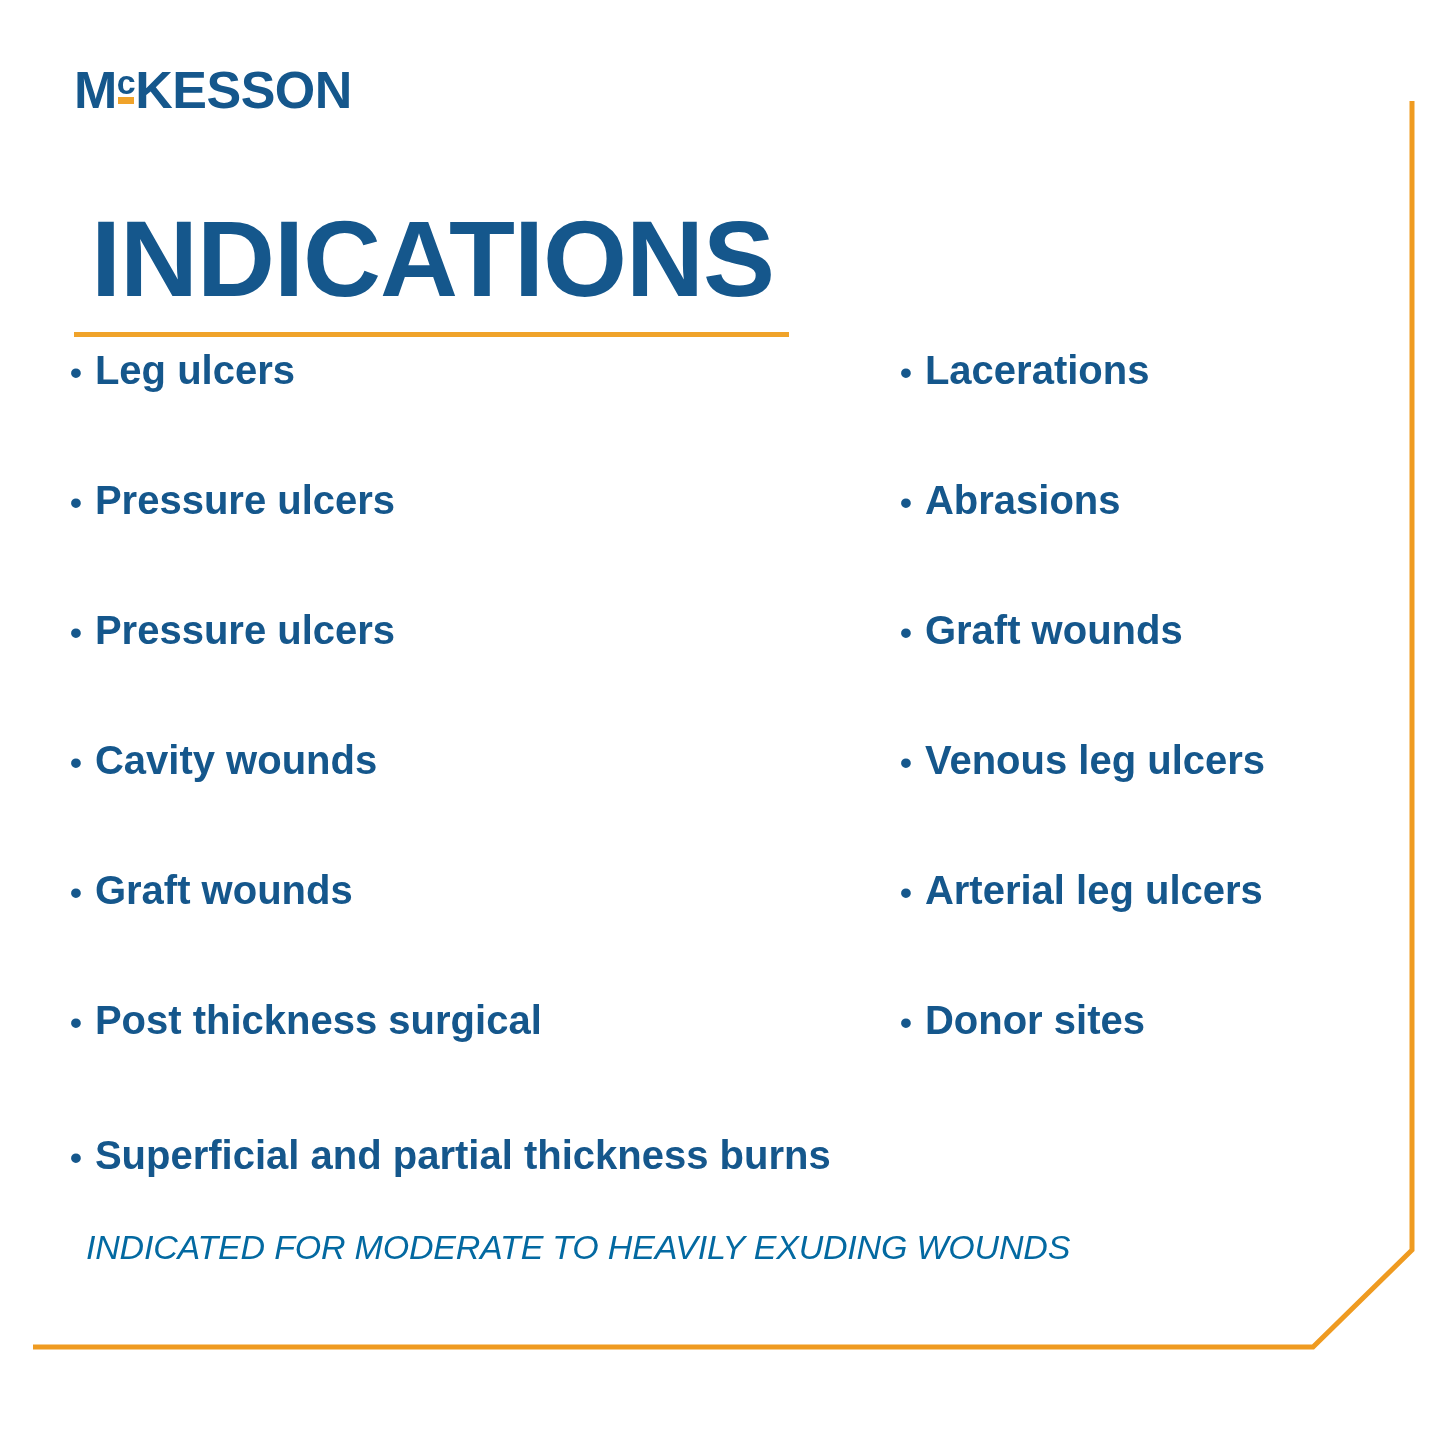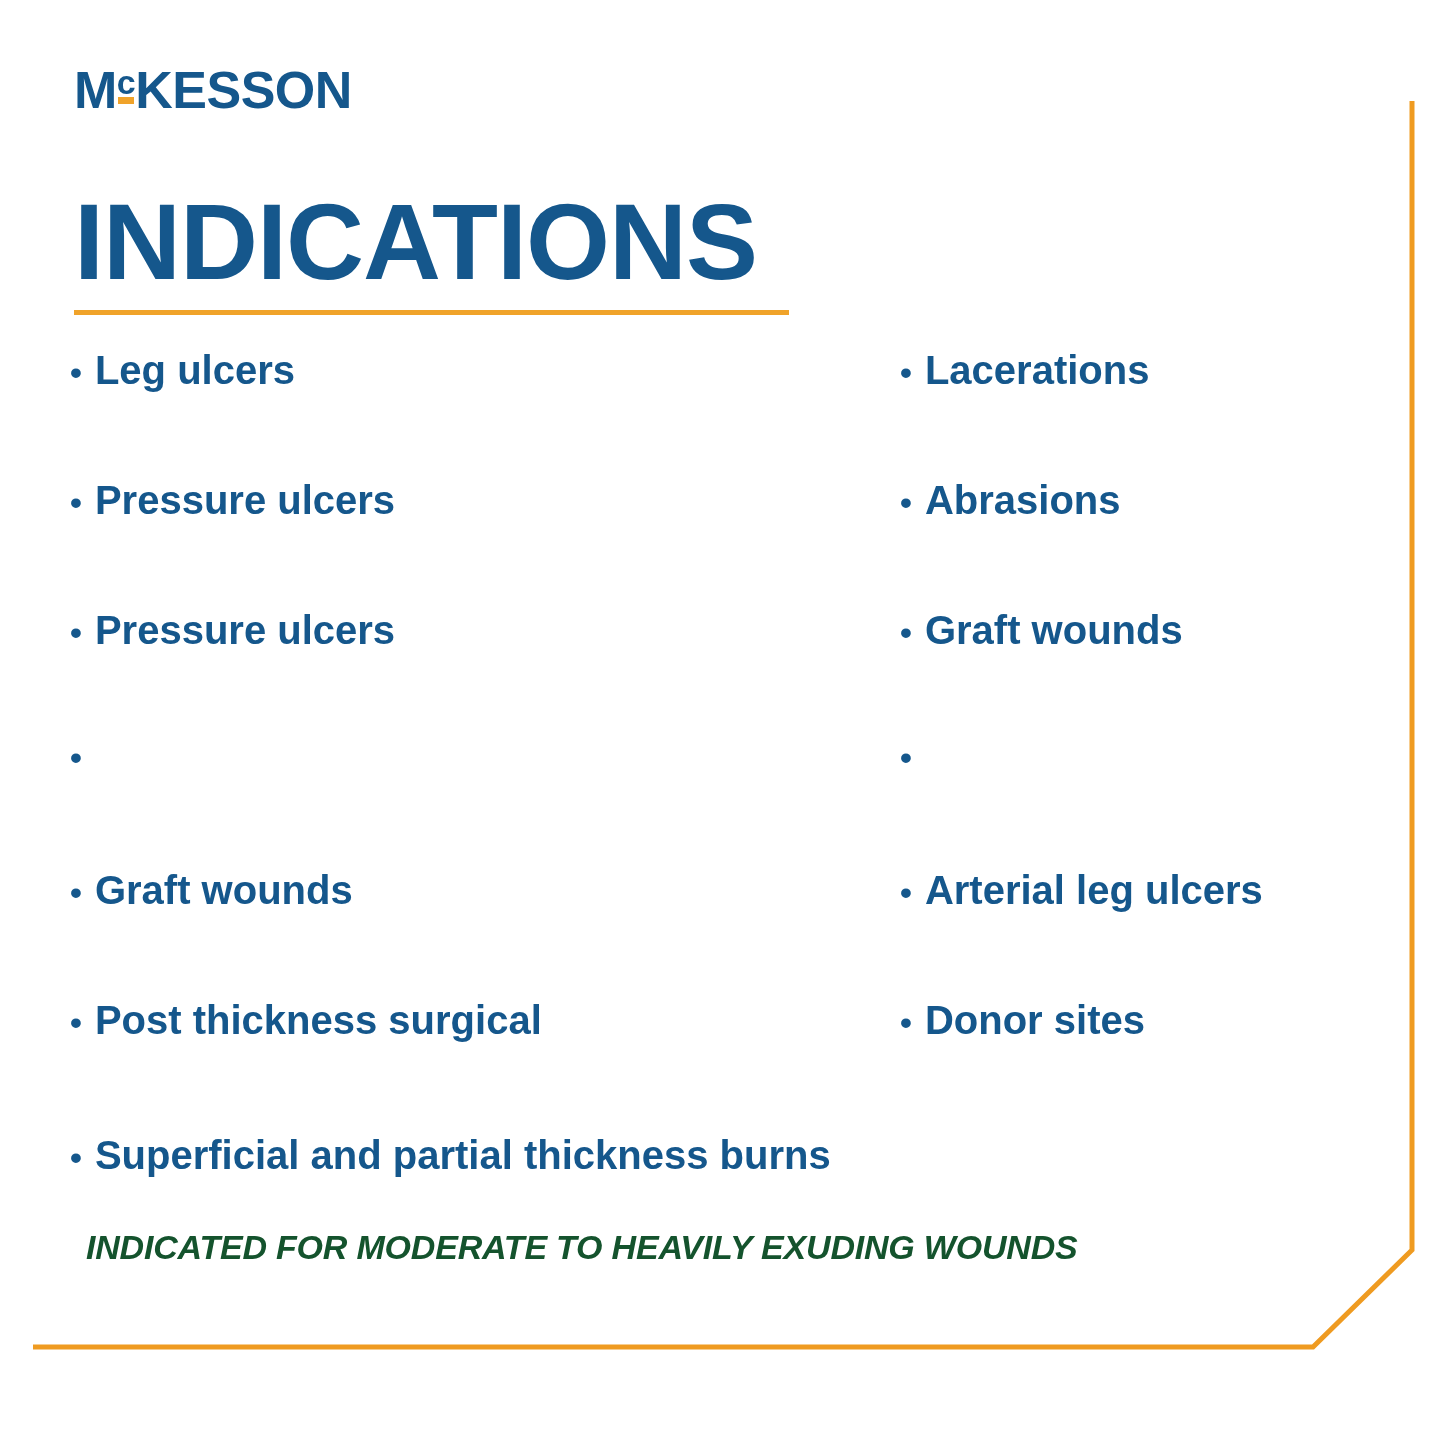--- a/index.html
+++ b/index.html
@@ -68,21 +68,21 @@
     left: 74px;
     top: 185px;
     width: 740px;
   }
   .title {
     font-size: 108px;
     font-weight: bold;
     color: #15578c;
     letter-spacing: -1px;
     line-height: 1.05;
-    margin: 0;
+    margin: 17px;
   }
   .title-rule {
     margin-top: 12px;
     width: 715px;
     height: 5px;
     background: #f0a32a;
   }
 
   
   .cols {
@@ -137,23 +137,23 @@
     line-height: 1;
     margin-right: 13px;
   }
 
   
   .footer-note {
     position: absolute;
     left: 86px;
     top: 1228px;
     font-size: 34px;
-    font-weight: bold;
+    font-weight: normal;
     font-style: italic;
-    color: #14532d;
+    color: #0369a1;
     letter-spacing: -0.2px;
     white-space: nowrap;
   }
 </style>
 </head>
 <body>
 
 <div class="page">
 
   <div class="frame">
@@ -193,20 +193,21 @@
       <div class="bullet">
         <span class="dot">•</span>
         <span>Pressure ulcers</span>
       </div>
       <div class="bullet">
         <span class="dot">•</span>
         <span>Pressure ulcers</span>
       </div>
       <div class="bullet">
         <span class="dot">•</span>
+        <span>Cavity wounds</span>
       </div>
       <div class="bullet">
         <span class="dot">•</span>
         <span>Graft wounds</span>
       </div>
       <div class="bullet">
         <span class="dot">•</span>
         <span>Post thickness surgical</span>
       </div>
     </div>
@@ -219,20 +220,21 @@
       <div class="bullet">
         <span class="dot">•</span>
         <span>Abrasions</span>
       </div>
       <div class="bullet">
         <span class="dot">•</span>
         <span>Graft wounds</span>
       </div>
       <div class="bullet">
         <span class="dot">•</span>
+        <span>Venous leg ulcers</span>
       </div>
       <div class="bullet">
         <span class="dot">•</span>
         <span>Arterial leg ulcers</span>
       </div>
       <div class="bullet">
         <span class="dot">•</span>
         <span>Donor sites</span>
       </div>
     </div>

